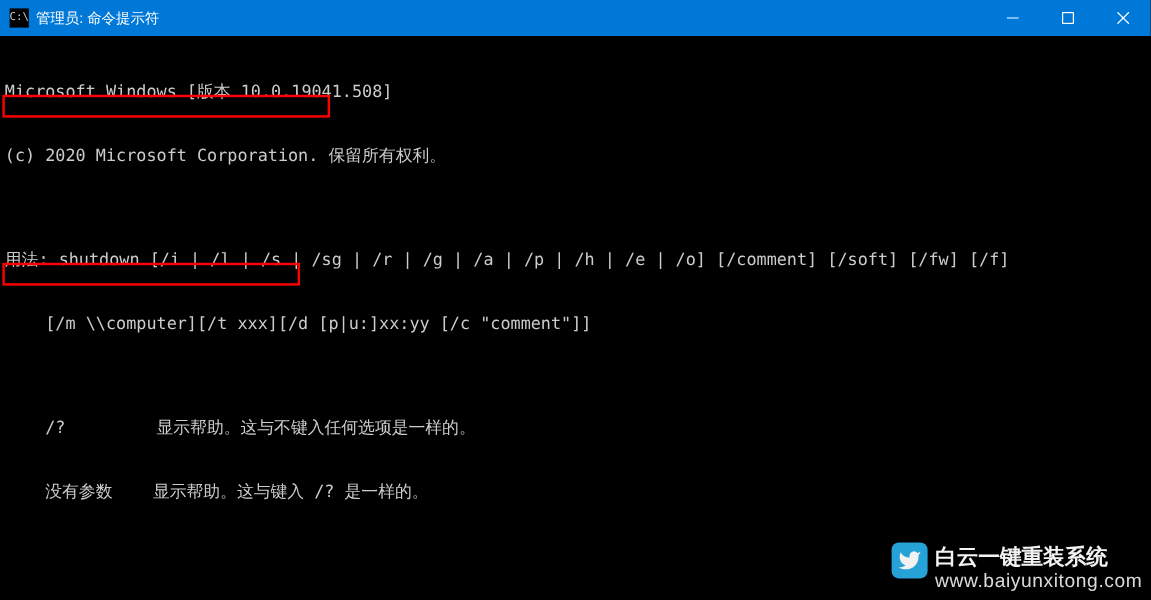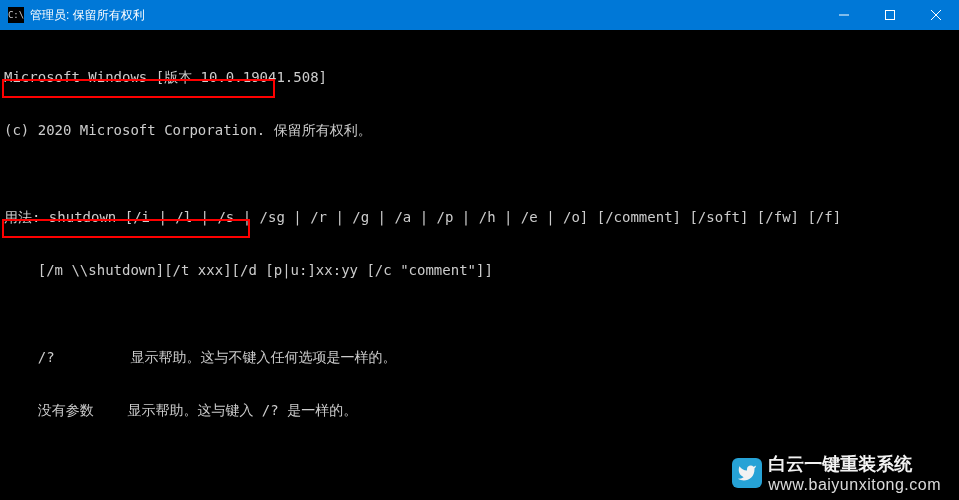--- a/index.html
+++ b/index.html
@@ -56,24 +56,23 @@
     .terminal .line { white-space: pre; }
     .highlight-box {
       position: absolute;
       border: 2px solid #ff0000;
       pointer-events: none;
     }
     .hl1 { left: 2px; top: 79px; width: 273px; height: 19px; }
     .hl2 { left: 2px; top: 219px; width: 248px; height: 19px; }
     .watermark {
       position: absolute;
-      right: 18px;
+      right: 7px;
       bottom: 6px;
       display: flex;
-      align-items: center;
       gap: 6px;
       color: #fff;
       font-family: "Microsoft YaHei", sans-serif;
       font-size: 18px;
       font-weight: bold;
       opacity: 0.95;
     }
     .watermark .wm-icon {
       width: 30px;
       height: 30px;
@@ -88,21 +87,21 @@
       font-weight: normal;
       letter-spacing: 0.5px;
       opacity: 0.9;
     }
   </style>
 </head>
 <body>
 
 <div class="titlebar">
   <div class="titlebar-icon">C:\</div>
-  <div class="titlebar-title">管理员: 保留所有权利</div>
+  <div class="titlebar-title">管理员: 命令提示符</div>
   <div class="titlebar-spacer"></div>
   <div class="win-btn">
     <svg width="10" height="10">
         <line x1="0" y1="5" x2="10" y2="5" stroke-width="1"></line>
       </svg>
   </div>
   <div class="win-btn">
     <svg width="10" height="10">
         <rect x="0.5" y="0.5" width="9" height="9" fill="none" stroke-width="1"></rect>
       </svg>
@@ -113,21 +112,21 @@
         <line x1="10" y1="0" x2="0" y2="10" stroke-width="1"></line>
       </svg>
   </div>
 </div>
 
 <div class="terminal">
   <div class="line">Microsoft Windows [版本 10.0.19041.508]</div>
   <div class="line">(c) 2020 Microsoft Corporation. 保留所有权利。</div>
   <div class="line"></div>
   <div class="line">用法: shutdown [/i | /l | /s | /sg | /r | /g | /a | /p | /h | /e | /o] [/comment] [/soft] [/fw] [/f]</div>
-  <div class="line">    [/m \\shutdown][/t xxx][/d [p|u:]xx:yy [/c "comment"]]</div>
+  <div class="line">    [/m \\computer][/t xxx][/d [p|u:]xx:yy [/c "comment"]]</div>
   <div class="line"></div>
   <div class="line">    /?         显示帮助。这与不键入任何选项是一样的。</div>
   <div class="line">    没有参数    显示帮助。这与键入 /? 是一样的。</div>
   
   
   
   
   
   
   

